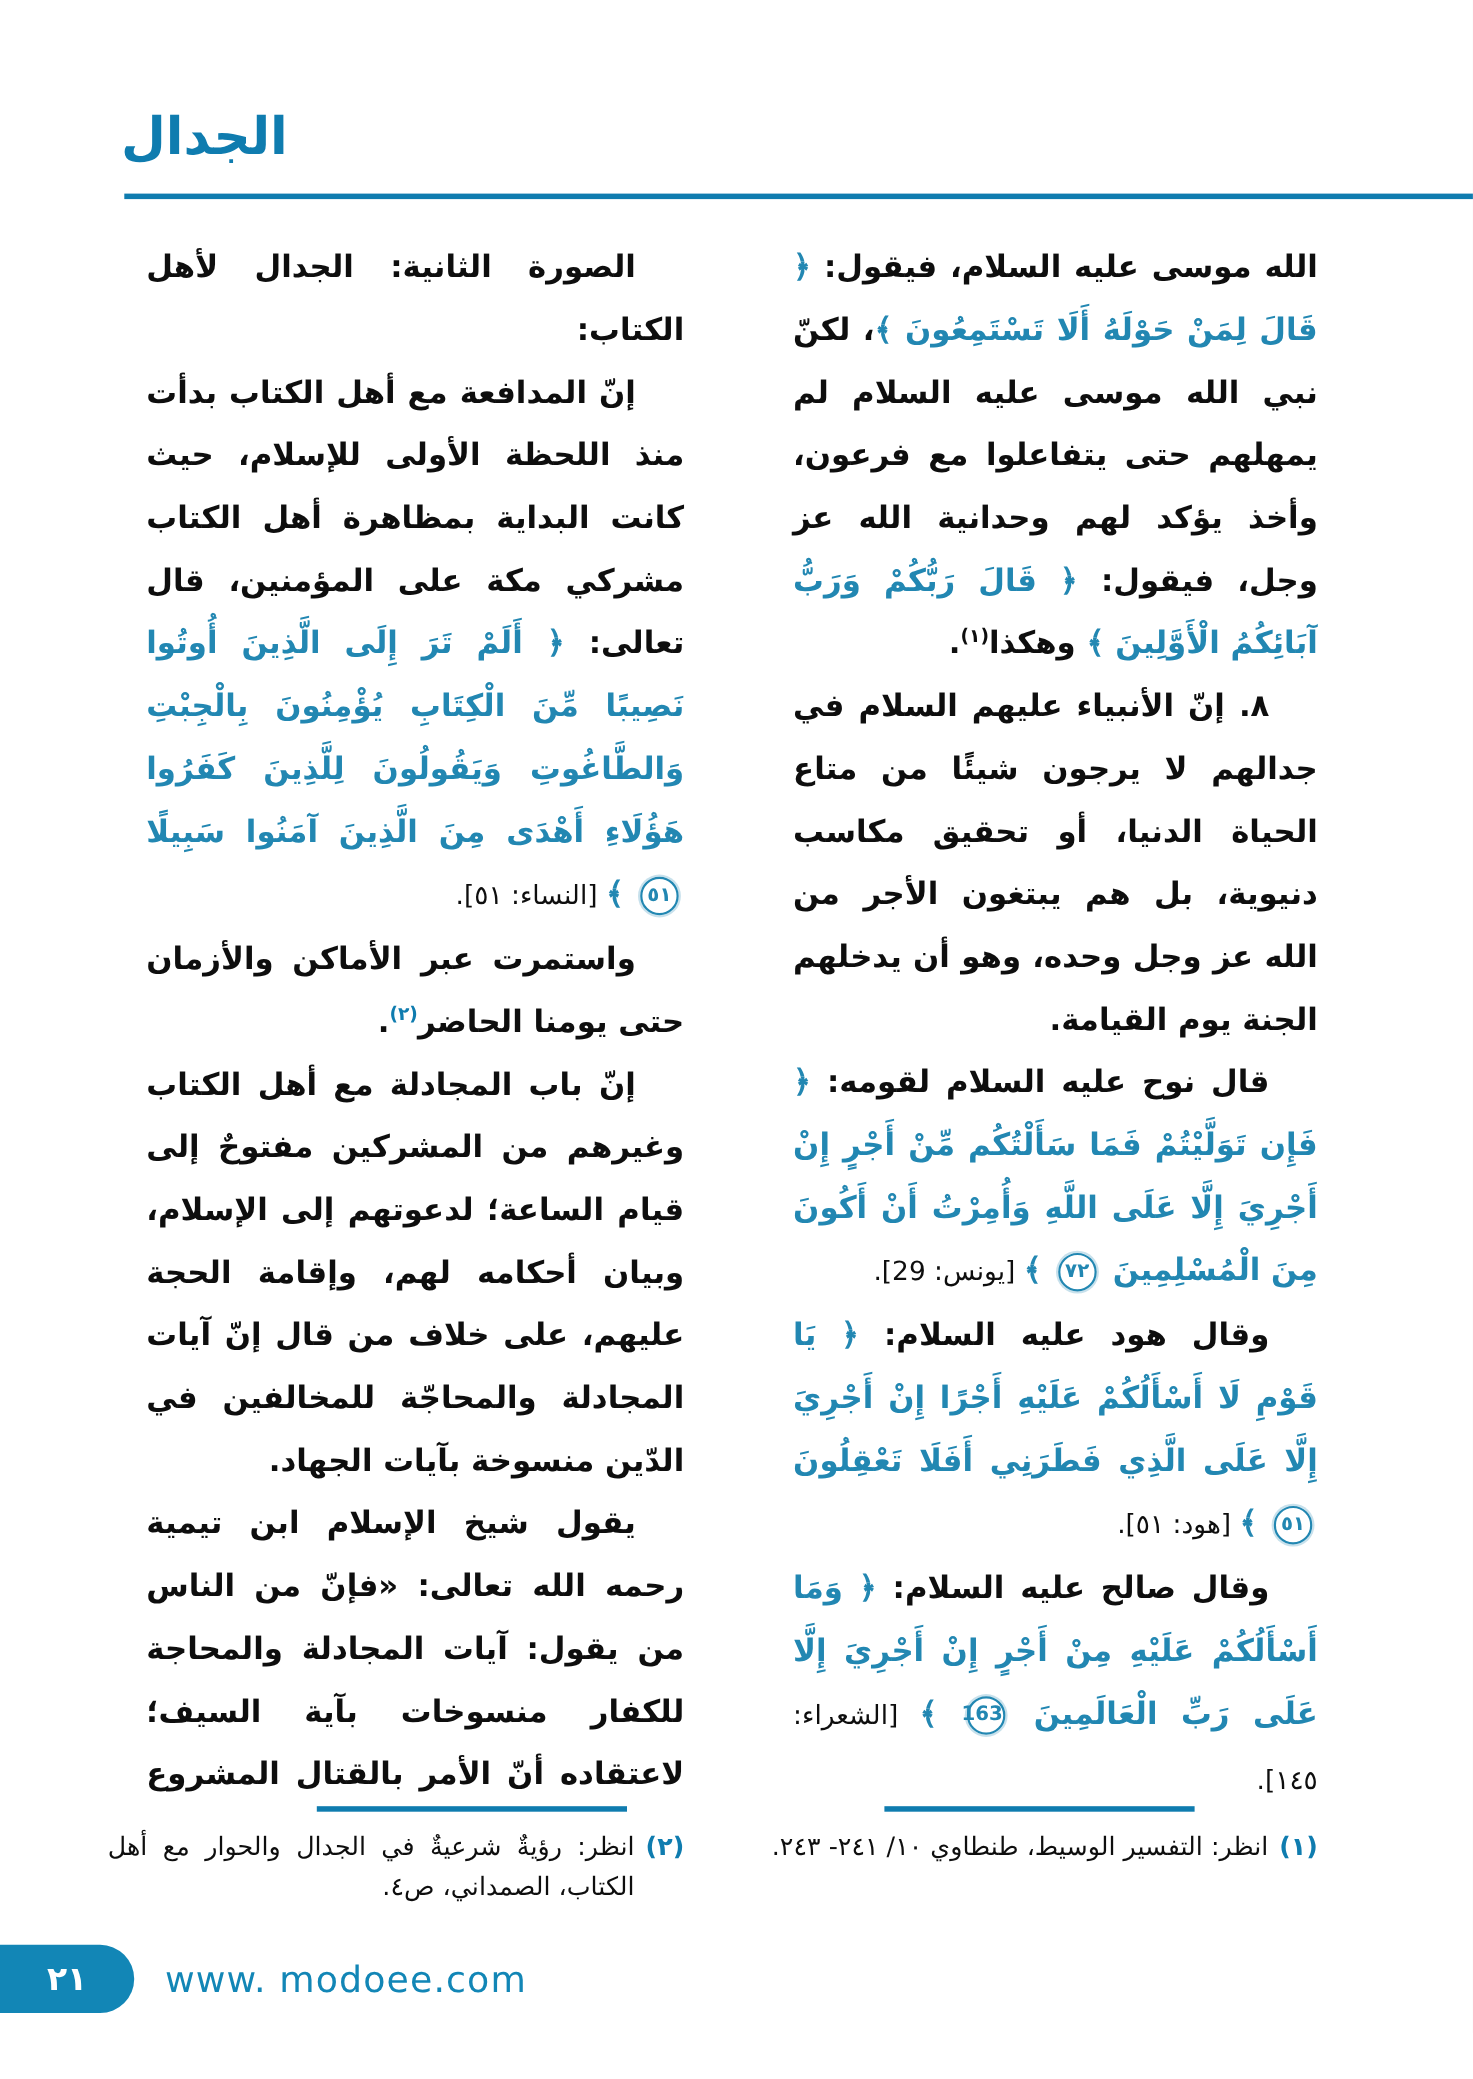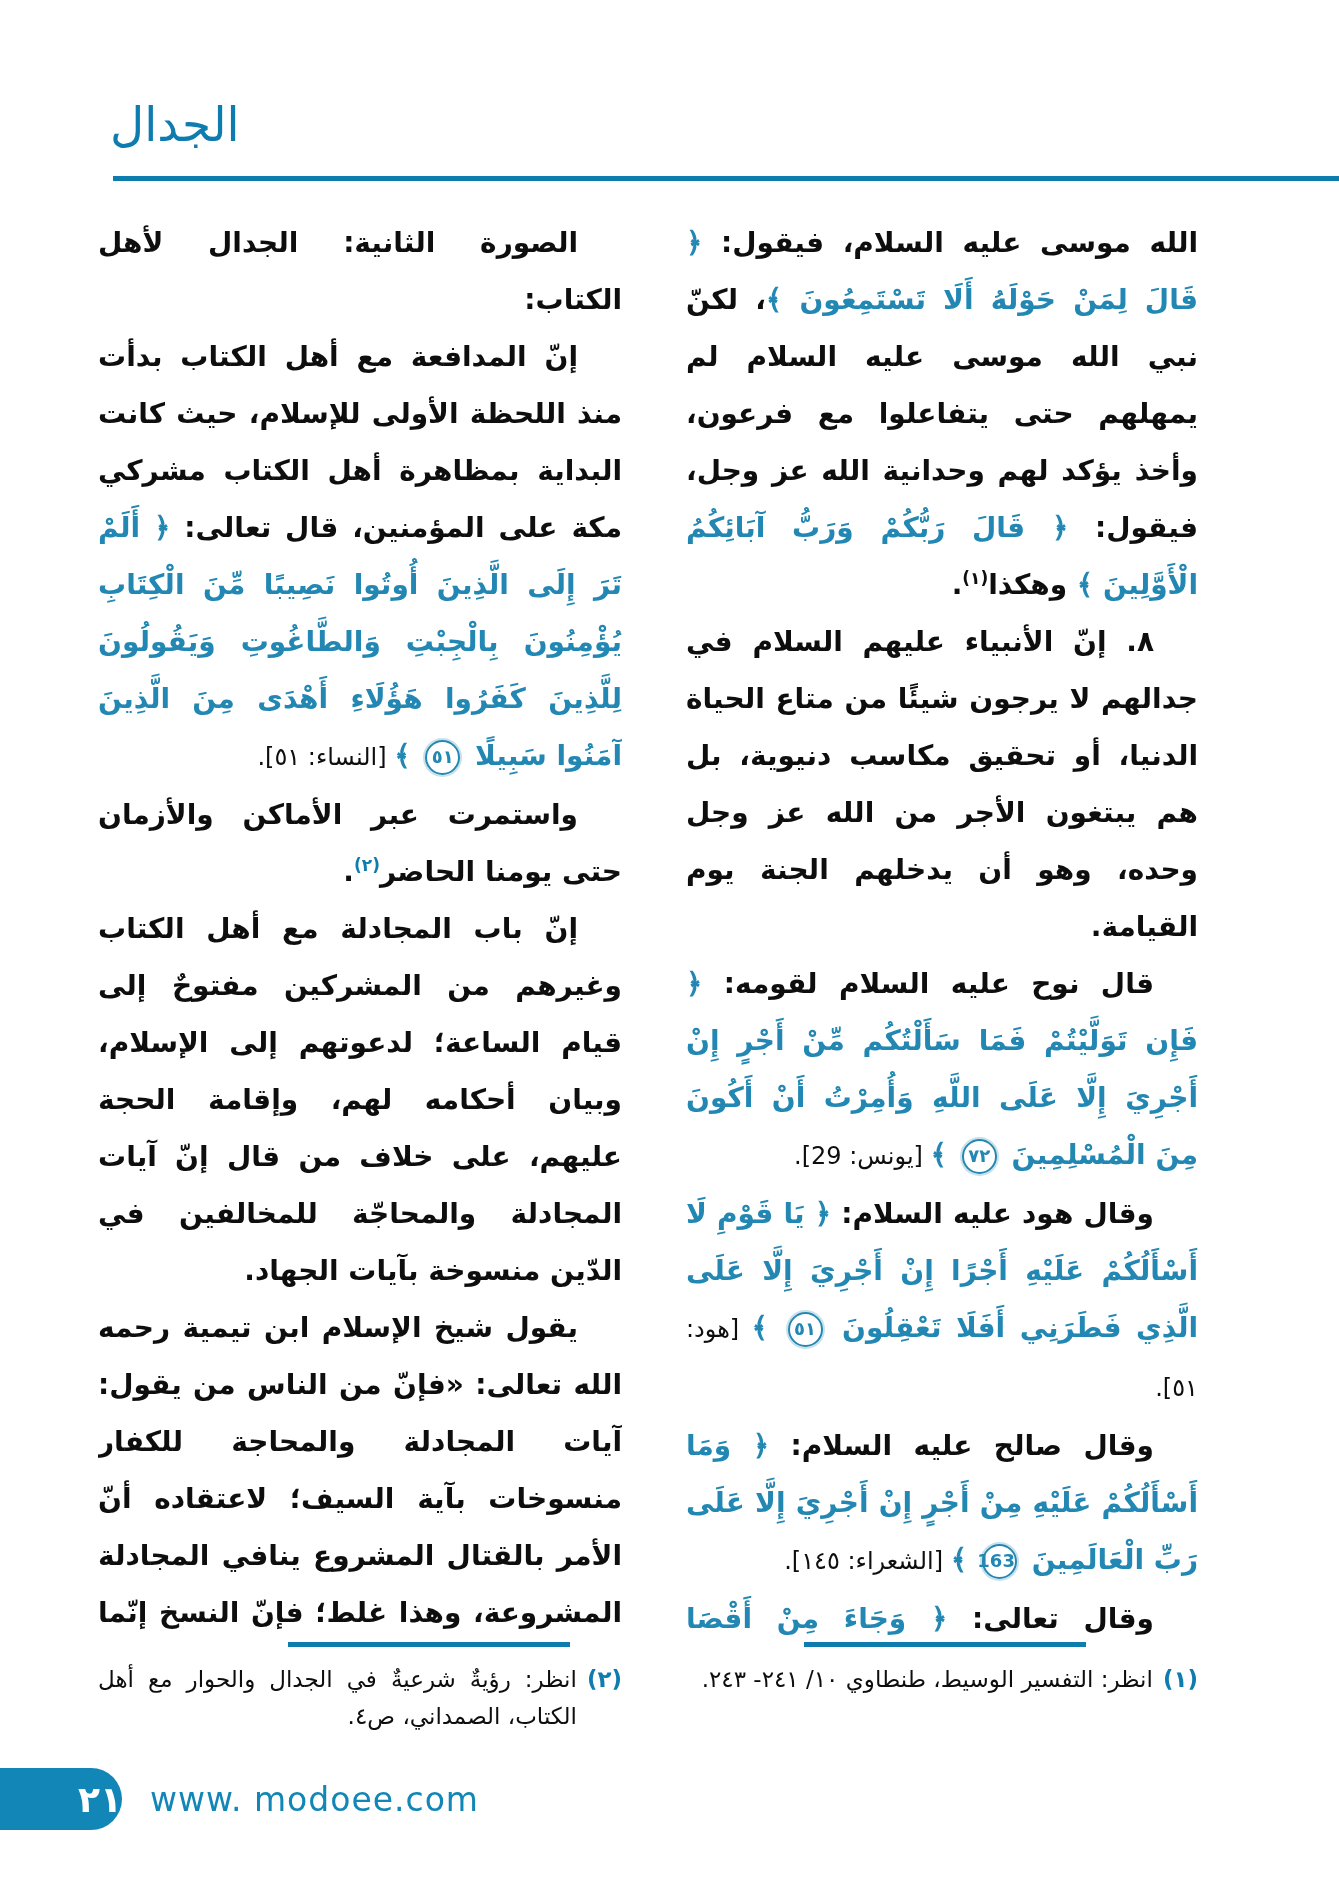--- a/index.html
+++ b/index.html
@@ -4,34 +4,34 @@
 <style>
   html,body{margin:0;padding:0;background:#e8e8e8;}
   .page{
     position:relative;width:1339px;height:1890px;background:#ffffff;
     overflow:hidden;direction:rtl;
     font-family:"DejaVu Sans", sans-serif;
   }
   
   .header-title{
     position:absolute;left:110px;top:92px;
-    color:#0f7caf;font-size:47px;font-weight:normal;line-height:1.4;
+    color:#0f7caf;font-size:47px;font-weight:bold;line-height:1.4;
   }
   .header-rule{
     position:absolute;left:113px;right:0;top:176px;height:5px;background:#0f7caf;
   }
   
   .col{
     position:absolute;top:214px;height:1428px;overflow:hidden;
     color:#0e0e0e;font-size:28px;line-height:57px;font-weight:bold;
     text-align:justify;
   }
   .col-right{right:141px;width:512px;}
   .col-left{left:98px;width:524px;}
-  .para{text-indent:44px;}
+  .para{text-indent:44px;margin-left:35px;}
   .para.noindent{text-indent:0;}
   .seg-b{color:#0e0e0e;}
   .seg-q{color:#2287b2;}
   .seg-r{font-weight:normal;font-size:24px;}
   .seg-s{font-size:17px;vertical-align:super;line-height:0;color:#0e0e0e;}
   .seg-st{font-size:17px;vertical-align:super;line-height:0;color:#0f7caf;}
   .seg-a{
     display:inline-block;width:31px;height:31px;line-height:29px;text-indent:0;
     border:2px solid #2287b2;border-radius:50%;text-align:center;
     font-size:18px;color:#2287b2;vertical-align:middle;margin:0 5px;
@@ -47,22 +47,22 @@
   .fnsep{height:5px;background:#0f7caf;width:282px;margin-bottom:14px;}
   .fn-right .fnsep{margin-right:112px;}
   .fn-left .fnsep{margin-right:52px;}
   .fnrow{display:flex;gap:10px;}
   .fnnum{color:#0f7caf;font-weight:bold;white-space:nowrap;}
   .fntext{font-weight:normal;}
   
   .pagenum-pill{
     position:absolute;left:0;top:1768px;width:122px;height:62px;
     background:#1286b6;border-radius:0 31px 31px 0;
-    display:flex;align-items:center;
-    color:#ffffff;font-size:36px;font-weight:bold;
+    display:flex;align-items:center;justify-content:center;
+    color:#ffffff;font-size:30px;font-weight:bold;
   }
   .site-url{
     position:absolute;left:150px;top:1780px;direction:ltr;
     color:#1286b6;font-size:33px;font-weight:normal;letter-spacing:1px;
   }
 </style>
 </head>
 <body>
 
 <div class="page">

